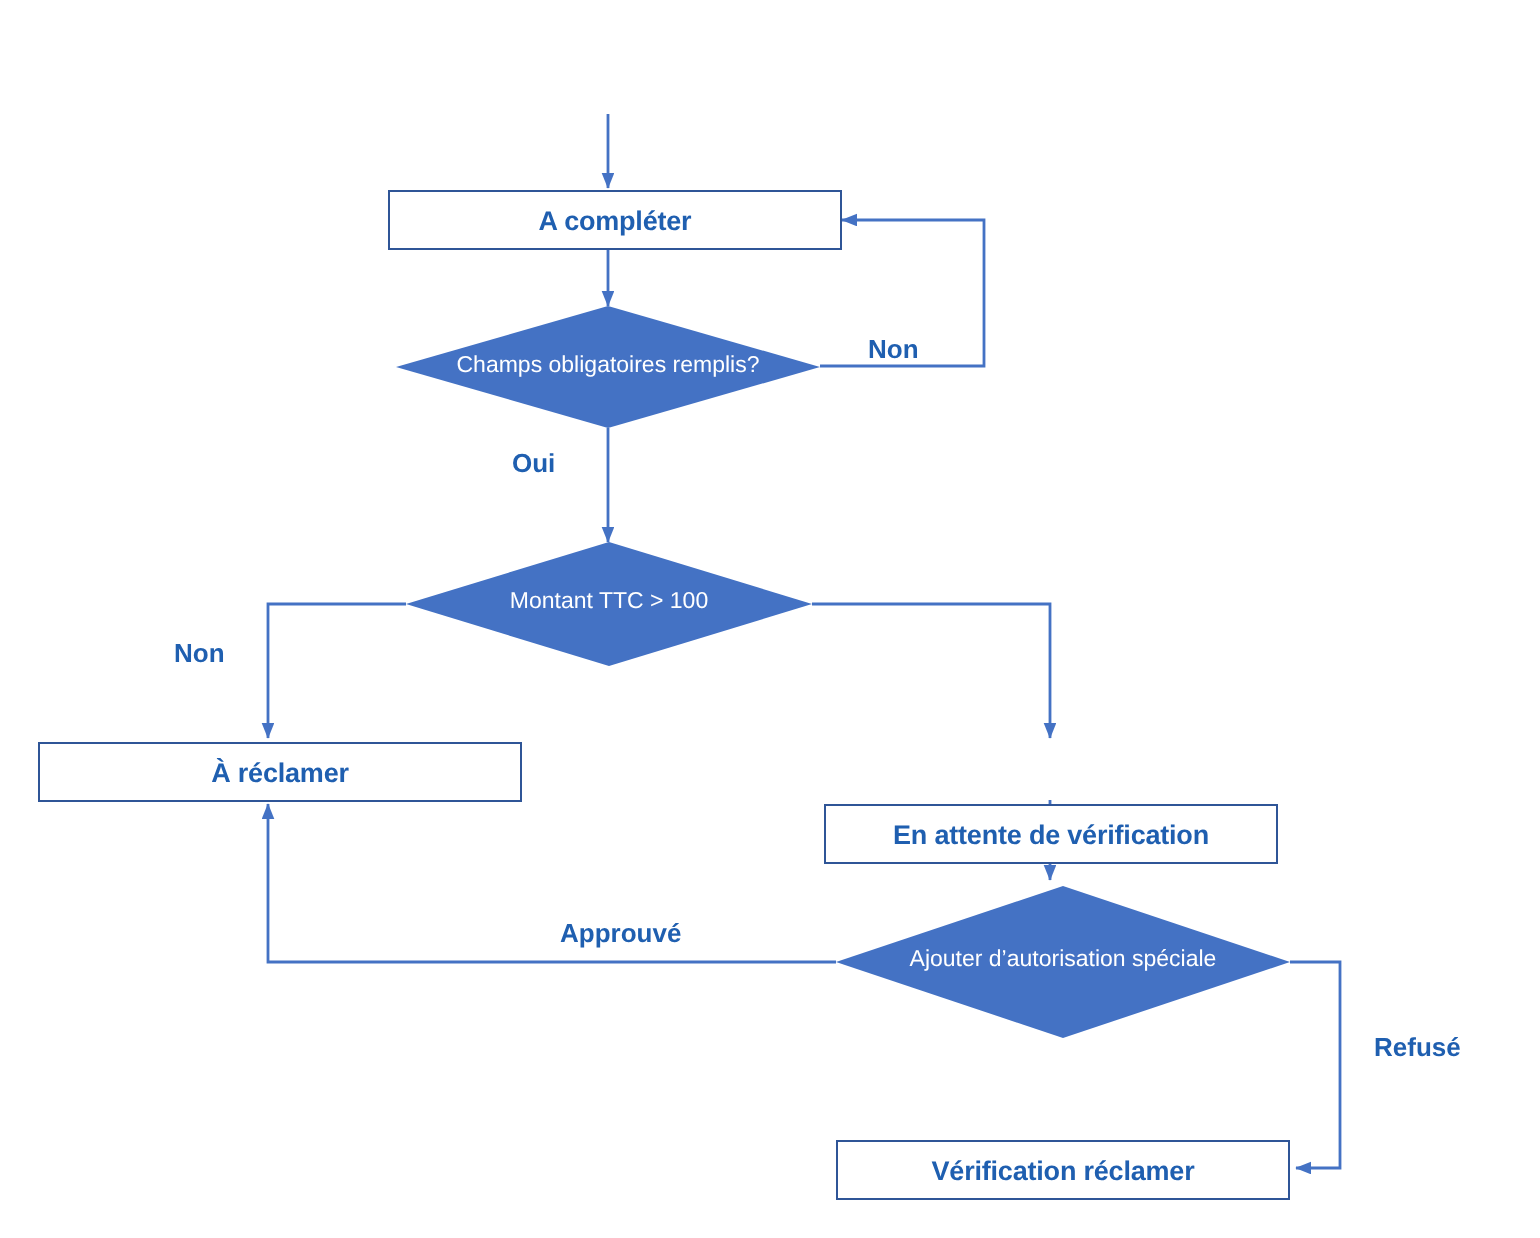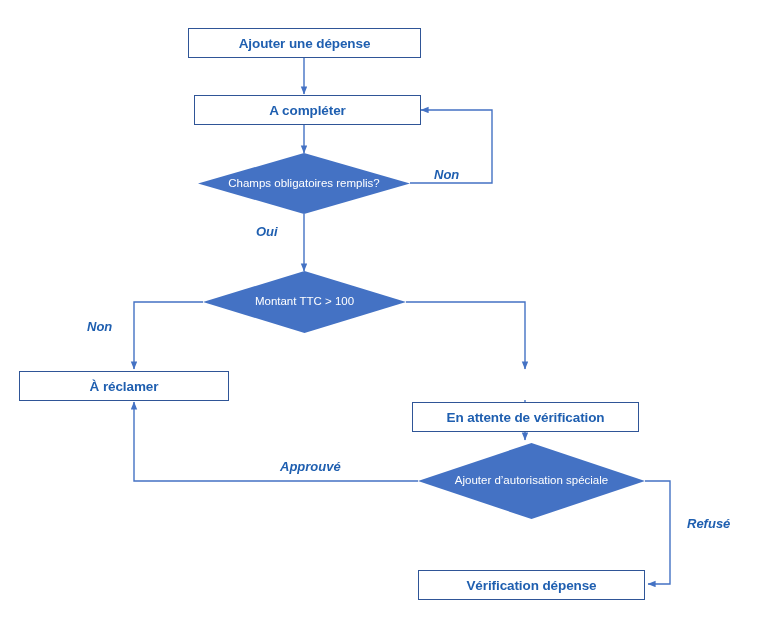--- a/index.html
+++ b/index.html
@@ -65,21 +65,20 @@
     font-weight: normal;
     line-height: 1.32;
     pointer-events: none;
   }
   .edge-label {
     position: absolute;
     color: #1F5FB0;
     font-weight: bold;
     font-size: 13px;
     white-space: nowrap;
-    font-style: italic;
   }
 </style>
 </head>
 <body>
 
 <div id="canvas">
 
   <svg id="wires" viewBox="0 0 770 619" xmlns="http://www.w3.org/2000/svg">
     <defs>
       <marker id="arrow" markerWidth="9" markerHeight="9" refX="7.6" refY="3.2" orient="auto" markerUnits="userSpaceOnUse">
@@ -101,59 +100,56 @@
       <path d="M406,302 L525,302 L525,369" marker-end="url(#arrow)"></path>
 
       <path d="M525,400 L525,440" marker-end="url(#arrow)"></path>
 
       <path d="M418,481 L134,481 L134,402" marker-end="url(#arrow)"></path>
 
       <path d="M645,481 L670,481 L670,584 L648,584" marker-end="url(#arrow)"></path>
     </g>
   </svg>
 
-  <div class="node box" style="left:188px; top:28px; width:233px; height:30px;">
-    <span>Ajouter une dépense</span>
-  </div>
 
   <div class="node box" style="left:194px; top:95px; width:227px; height:30px;">
     <span>A compléter</span>
   </div>
 
   <div class="diamond-wrap" style="left:198px; top:153px; width:212px; height:61px;">
     <svg width="212" height="61" viewBox="0 0 212 61" xmlns="http://www.w3.org/2000/svg">
       <polygon points="106,0 212,30.5 106,61 0,30.5" fill="#4472C4"></polygon>
     </svg>
     <div class="diamond-label">Champs obligatoires remplis?</div>
   </div>
 
   <div class="diamond-wrap" style="left:203px; top:271px; width:203px; height:62px;">
     <svg width="203" height="62" viewBox="0 0 203 62" xmlns="http://www.w3.org/2000/svg">
       <polygon points="101.5,0 203,31 101.5,62 0,31" fill="#4472C4"></polygon>
     </svg>
     <div class="diamond-label">Montant TTC &gt; 100</div>
   </div>
 
-  <div class="node box" style="left:19px; top:371px; width:210px; height:30px;">
+  <div class="node box" style="left:19px; top:371px; width:242px; height:30px;">
     <span>À réclamer</span>
   </div>
 
   <div class="node box" style="left:412px; top:371px; width:227px; height:30px;margin-top:31px;">
     <span>En attente de vérification</span>
   </div>
 
   <div class="diamond-wrap" style="left:418px; top:443px; width:227px; height:76px;">
     <svg width="227" height="76" viewBox="0 0 227 76" xmlns="http://www.w3.org/2000/svg">
       <polygon points="113.5,0 227,38 113.5,76 0,38" fill="#4472C4"></polygon>
     </svg>
     <div class="diamond-label">Ajouter d’autorisation spéciale</div>
   </div>
 
   <div class="node box" style="left:418px; top:570px; width:227px; height:30px;">
-    <span>Vérification dépense</span>
+    <span>Vérification réclamer</span>
   </div>
 
   <div class="edge-label" style="left:434px; top:167px;">Non</div>
 
   <div class="edge-label" style="left:256px; top:224px;">Oui</div>
 
   <div class="edge-label" style="left:87px; top:319px;">Non</div>
 
   <div class="edge-label" style="left:280px; top:459px;">Approuvé</div>
 

